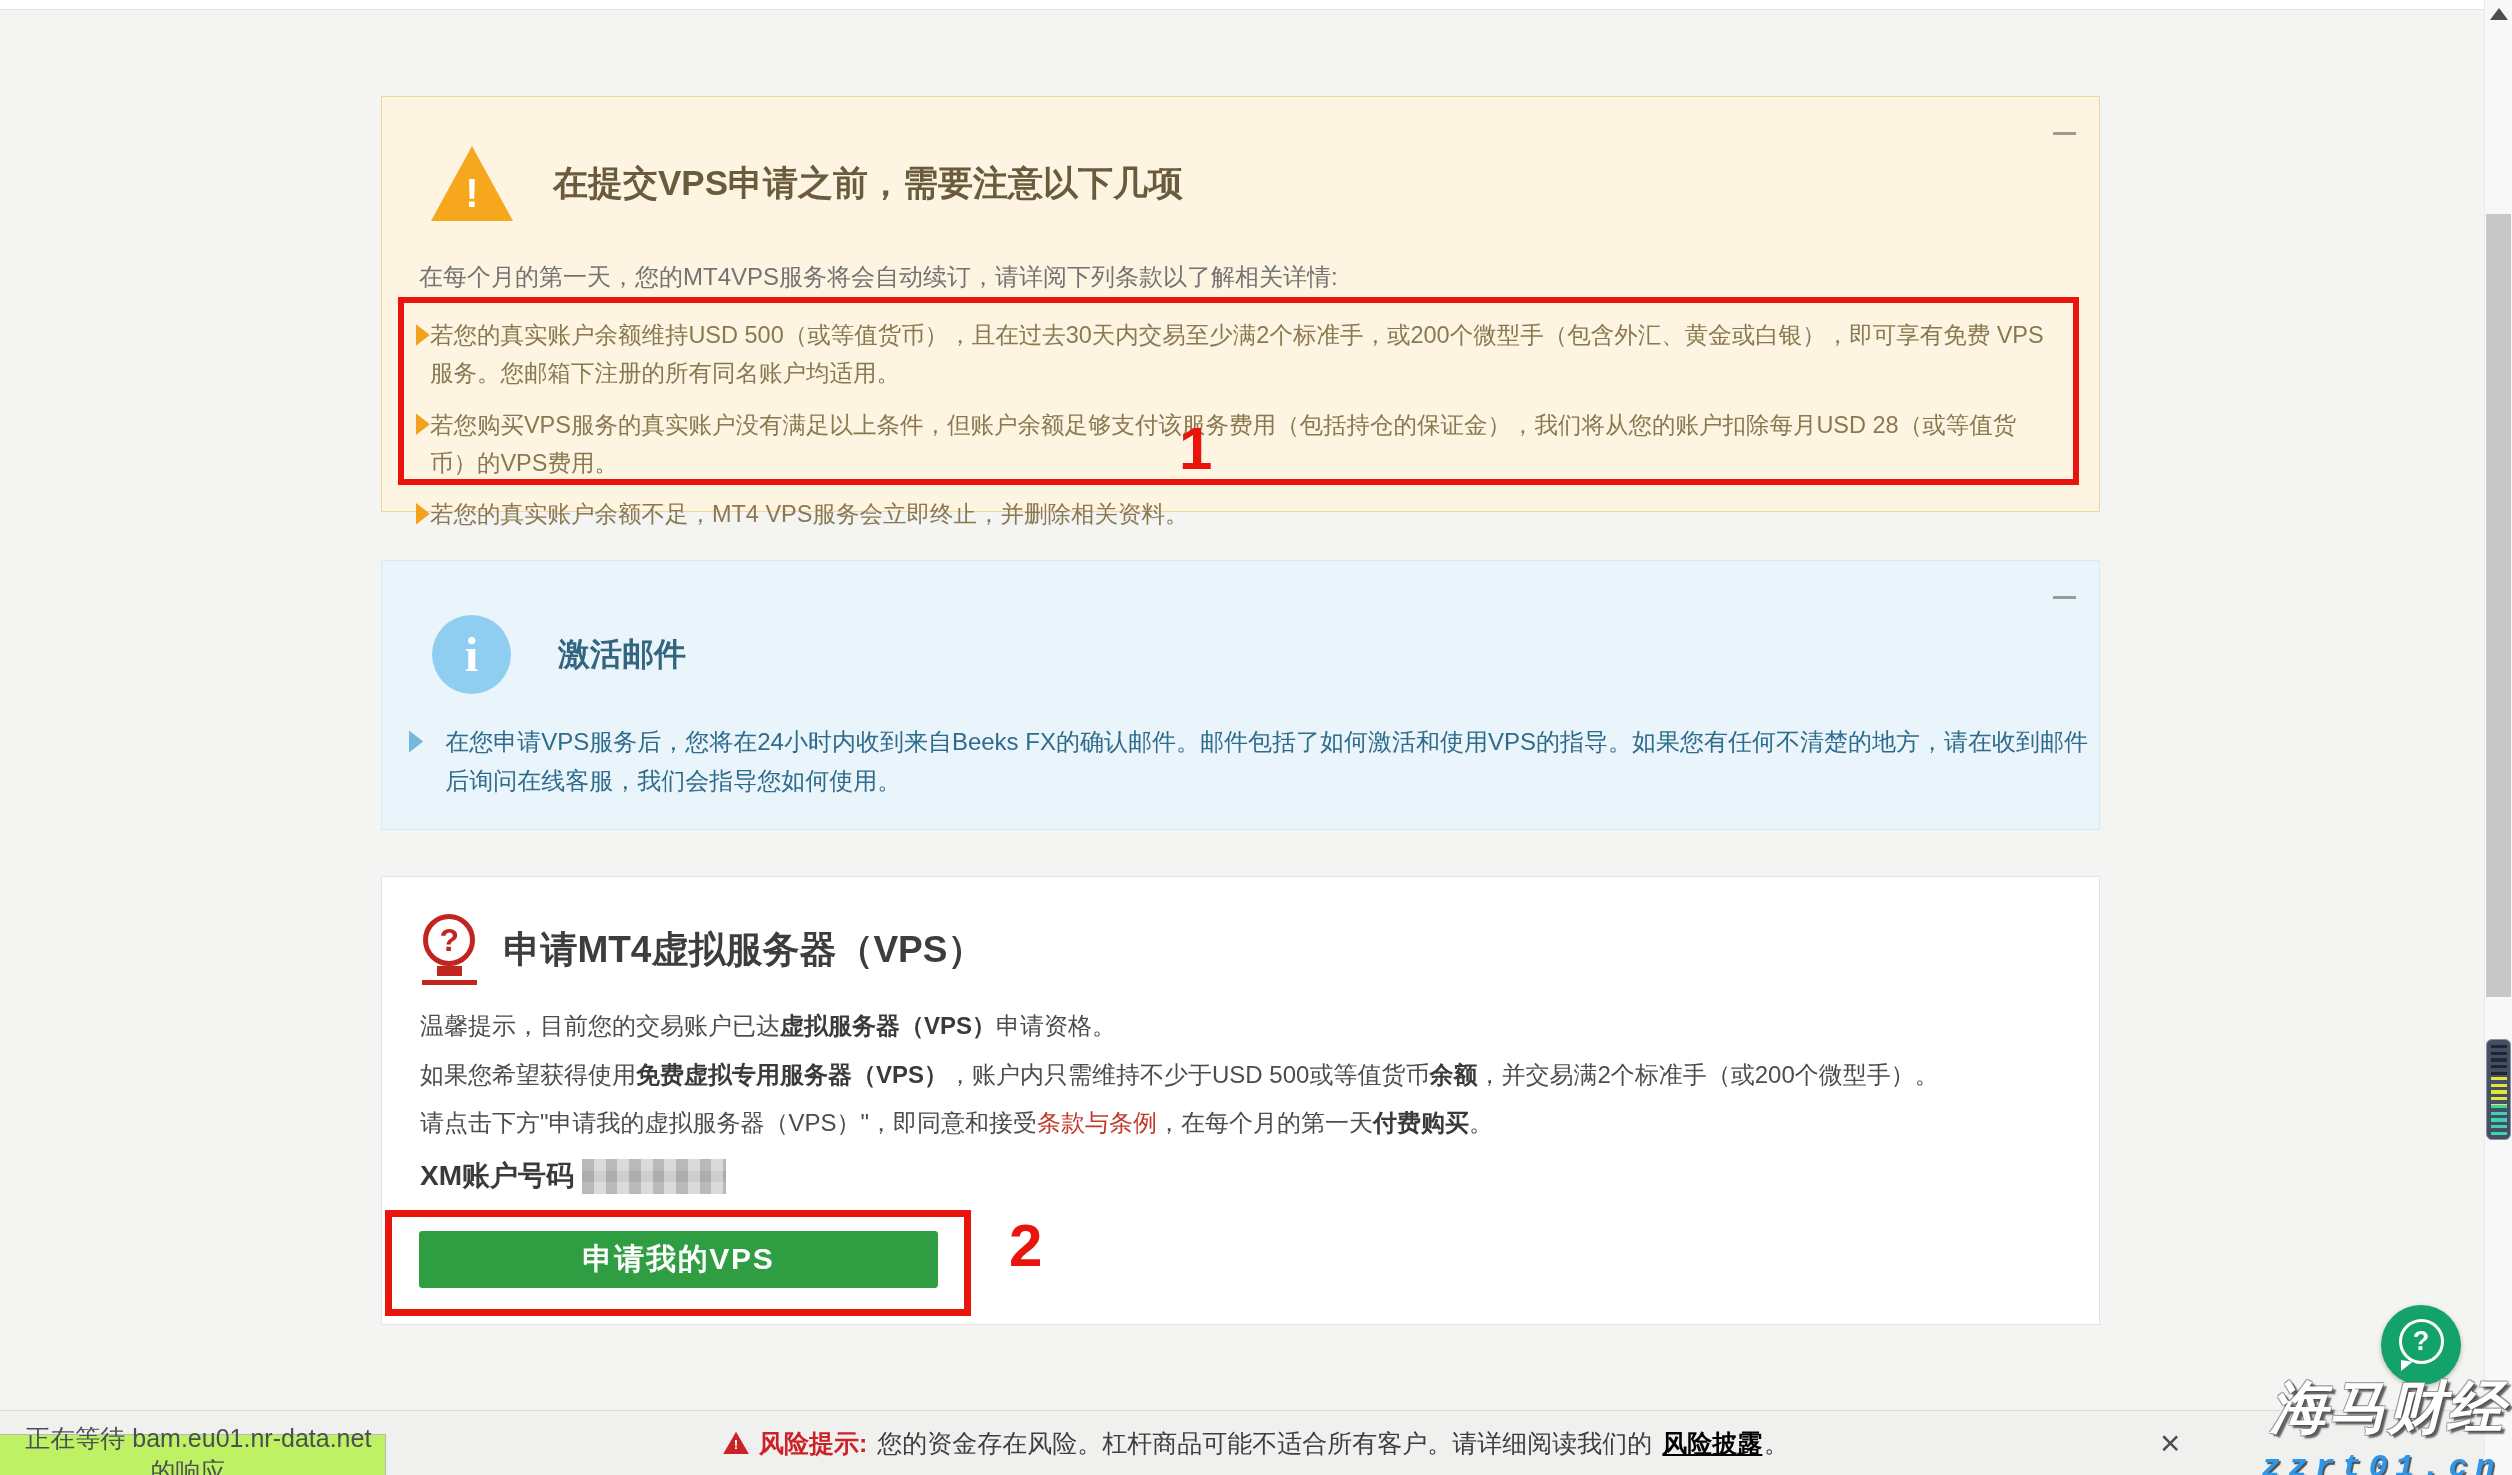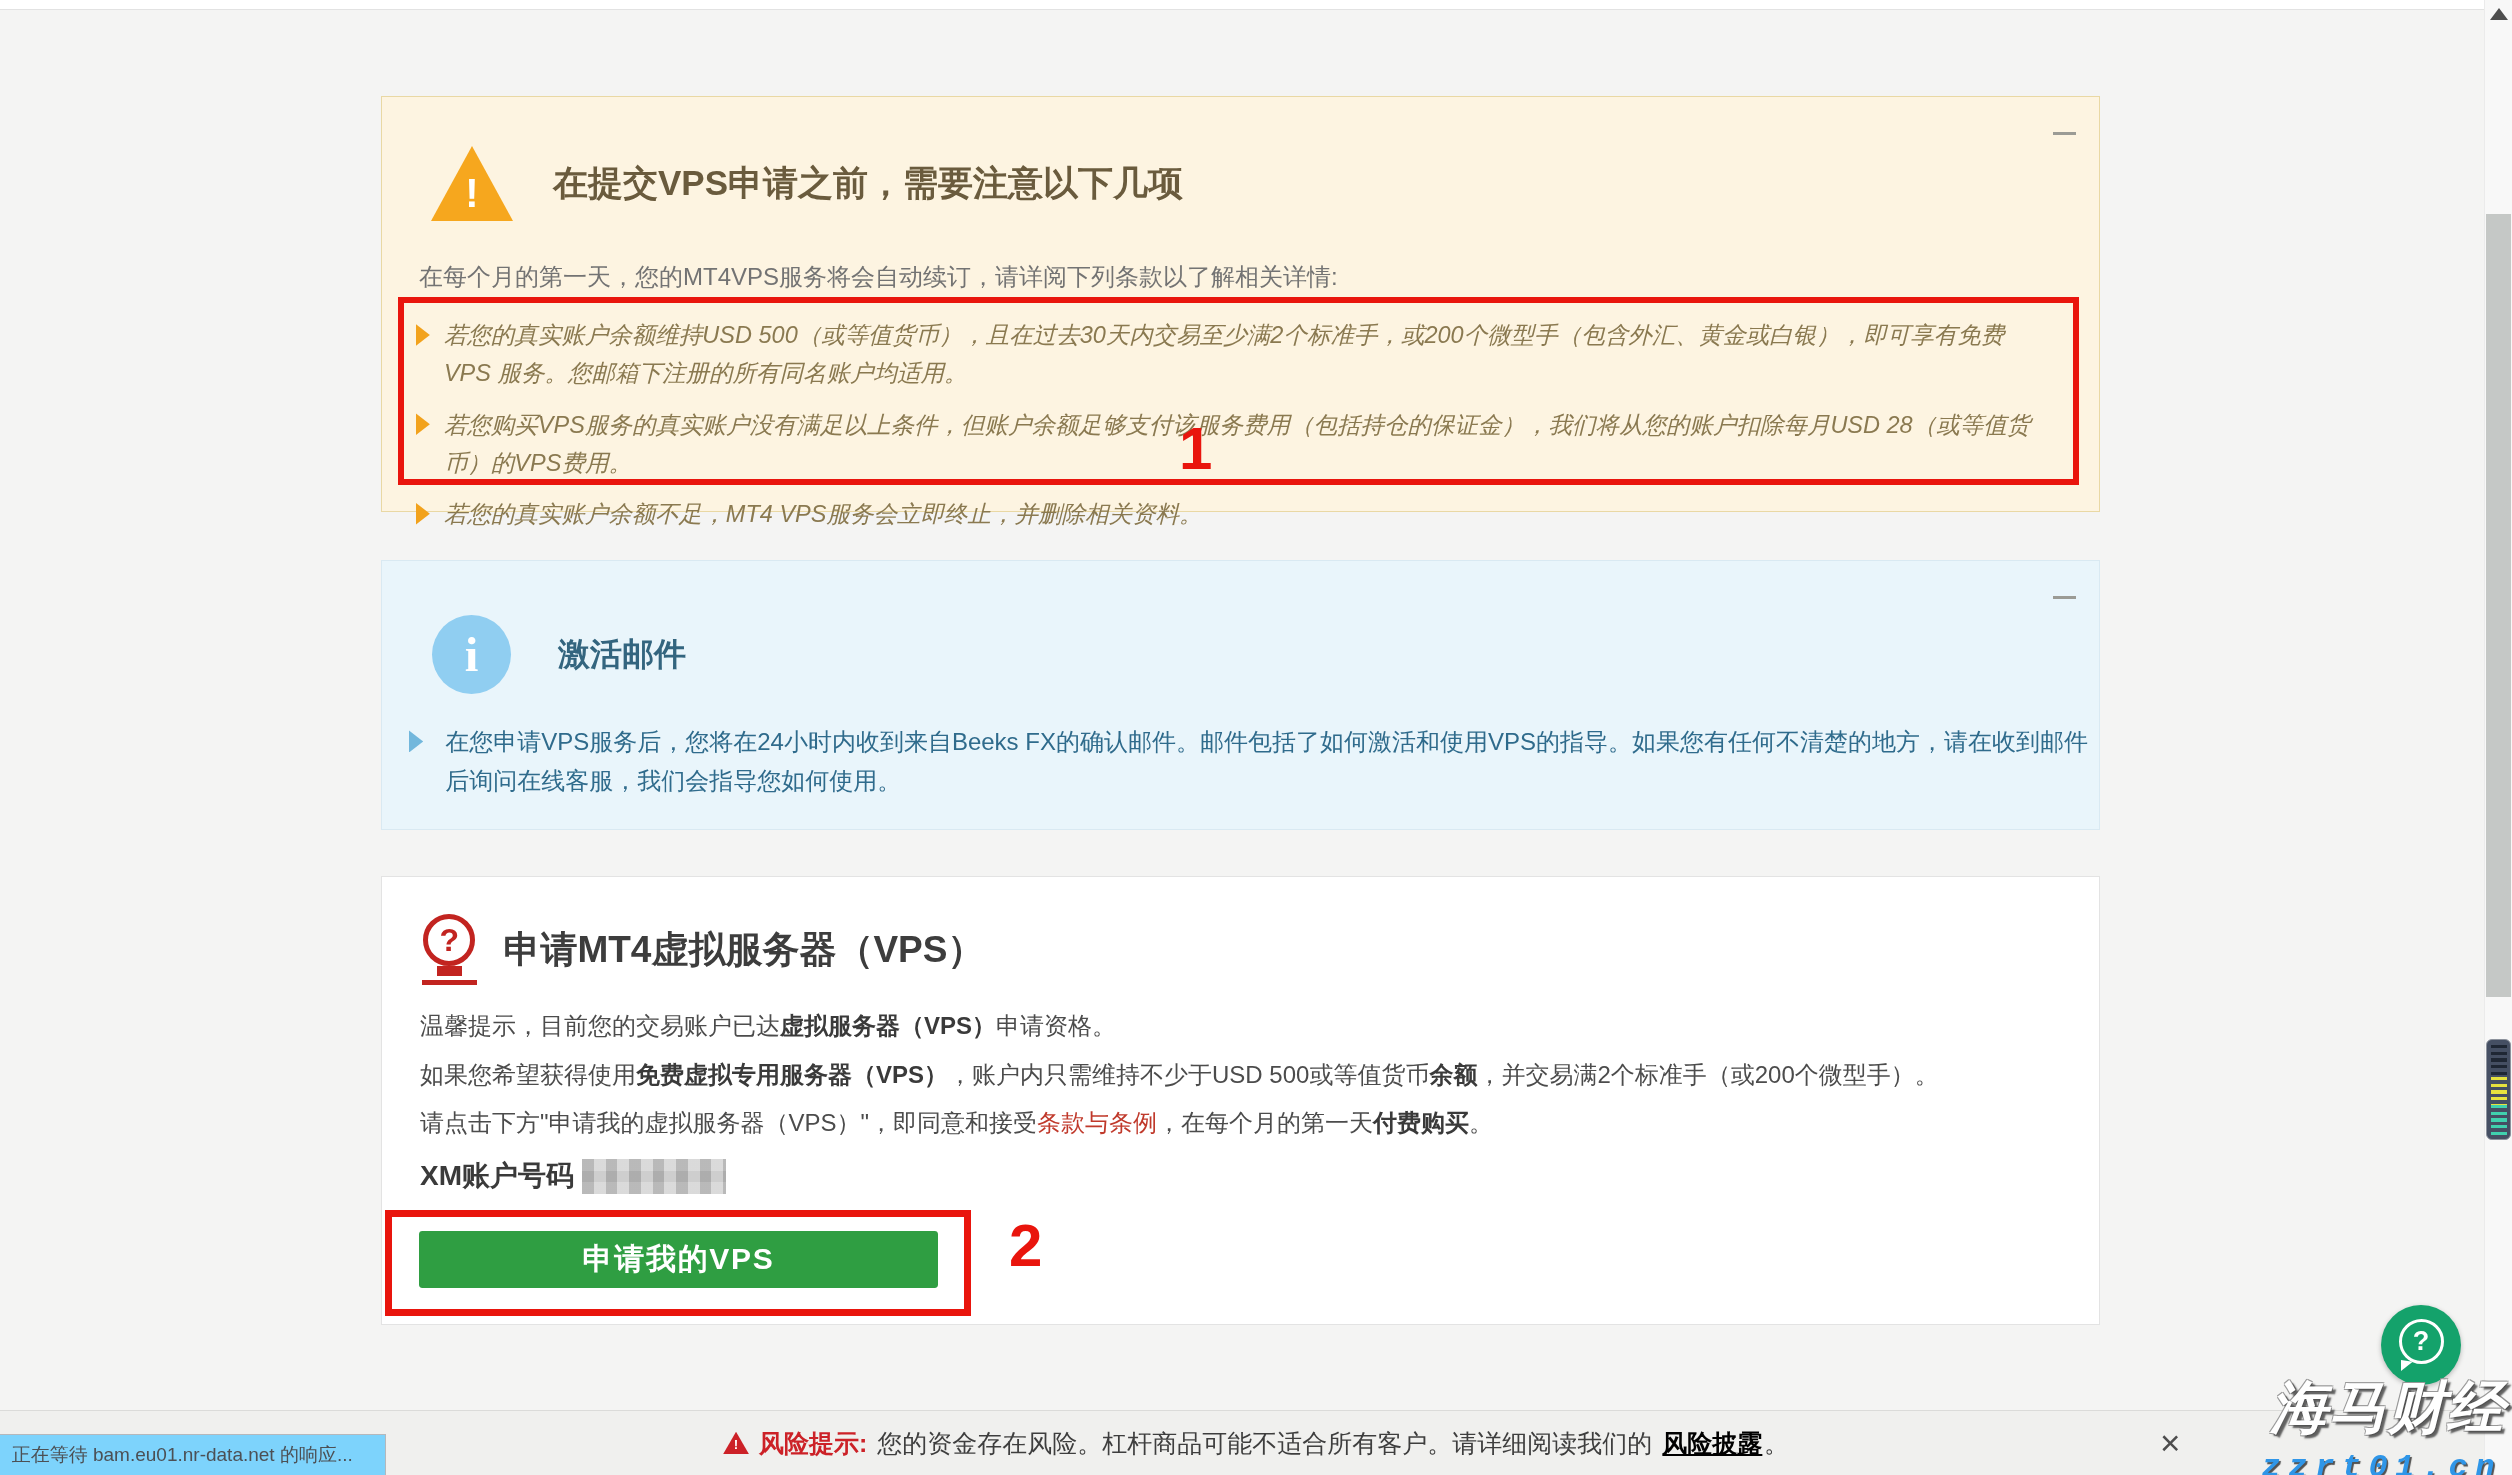--- a/index.html
+++ b/index.html
@@ -29,21 +29,21 @@
   .collapse-dash { position:absolute; right:23.5px; top:35px; width:22.6px; height:3.4px; background:#9b9b95; cursor:pointer; }
 
   
   .box-notice { top:96px; height:416px; background:#fdf4e1; border:0.8px solid #e9d8a4; }
   .notice-header { position:absolute; left:49px; top:49px; display:flex; align-items:center; gap:40px; }
   .warn-tri { width:82px; height:75px; background:#f6a71e; clip-path:polygon(50% 0%, 100% 100%, 0% 100%); display:flex; align-items:flex-end; justify-content:center; }
   .warn-tri span { color:#ffffff; font-weight:bold; font-size:40px; line-height:1; margin-bottom:8.4px; }
   .notice-title { font-size:35px; font-weight:bold; color:#6a5b3d; }
   .notice-intro { position:absolute; left:37px; top:164px; font-size:24px; color:#737373; }
   .red-rect1 { position:absolute; left:16px; top:200px; width:1681px; height:188px; border:6.7px solid #e9150d; padding:13.4px 18.4px 8.4px 11.7px; display:flex; flex-direction:column; gap:13.4px; z-index:5; }
-  .bullet-row { display:flex; gap:14px;font-style:italic; }
+  .bullet-row { display:flex; gap:0; }
   .arrow-orange { flex:0 0 auto; width:14.2px; height:22px; margin-top:7.5px; background:#f2a21c; clip-path:polygon(0 0, 100% 50%, 0 100%); }
   .bullet-text { font-size:23.5px; color:#8a7950; line-height:38px; max-width:1634px; }
   .note-num { position:absolute; font-size:60px; font-weight:bold; color:#e9150d; z-index:6; line-height:1; }
   .num1 { left:1179px; top:419px; }
   .num2 { left:1009px; top:1216px; }
 
   
   .box-email { top:560px; height:270px; background:#e9f5fb; border:0.8px solid #d9e9f2; }
   .email-header { position:absolute; left:50px; top:54px; display:flex; align-items:center; gap:47px; }
   .info-circle { width:79px; height:79px; border-radius:50%; background:#90cef1; display:flex; align-items:center; justify-content:center; }
@@ -80,21 +80,21 @@
   .risk-content { height:100%; display:flex; align-items:center; justify-content:center; gap:10px; font-size:25px; }
   .risk-tri { width:26px; height:22.6px; background:#cc2127; clip-path:polygon(50% 0%, 100% 100%, 0% 100%); display:flex; align-items:flex-end; justify-content:center; }
   .risk-tri span { color:#ffffff; font-size:13.4px; font-weight:bold; line-height:1; margin-bottom:2.5px; }
   .risk-label { font-weight:bold; color:#cc2127; }
   .risk-text { color:#3e3e3e; }
   .risk-link { color:#000000; font-weight:bold; text-decoration:underline; cursor:pointer; }
   .risk-suffix { color:#3e3e3e; margin-left:-8.4px; }
   .risk-close { position:absolute; left:2160px; top:0; height:100%; display:flex; align-items:center; font-size:35px; color:#4d4d4d; cursor:pointer; }
 
   
-  .status-tip { position:absolute; left:0; top:1434px; width:386px; height:41px; background:#7dd3fc; border-top:0.8px solid #b5b8bc; border-right:0.8px solid #b5b8bc; z-index:20; display:flex; align-items:center; padding-left:11.7px; font-size:19px; color:#4c5055; }
+  .status-tip { position:absolute; left:0; top:1434px; width:386px; height:41px; background:#bef264; border-top:0.8px solid #b5b8bc; border-right:0.8px solid #b5b8bc; z-index:20; display:flex; align-items:center; padding-left:11.7px; font-size:25px; color:#4c5055;text-align:center; }
 
   
   .help-btn { position:absolute; left:2381px; top:1305px; width:80px; height:80px; border-radius:50%; background:#14a26b; z-index:30; cursor:pointer; box-shadow:0 1.7px 5px rgba(0,0,0,.25); }
   .help-bubble { position:absolute; left:17.6px; top:14.2px; width:45px; height:45px; border:3.4px solid #ffffff; border-radius:50%; display:flex; align-items:center; justify-content:center; }
   .help-bubble span { color:#ffffff; font-size:27px; font-weight:bold; }
   .help-tail { position:absolute; left:20px; top:55px; width:11.7px; height:11px; background:#ffffff; clip-path:polygon(0 100%, 0 0, 100% 15%); }
 
   
   .watermark { position:absolute; right:6.7px; top:1370px; width:352px; text-align:right; z-index:50; pointer-events:none; font-style:italic; }
   .wm-line1 { font-size:57px; font-weight:bold; color:#ffffff; letter-spacing:1.7px;

